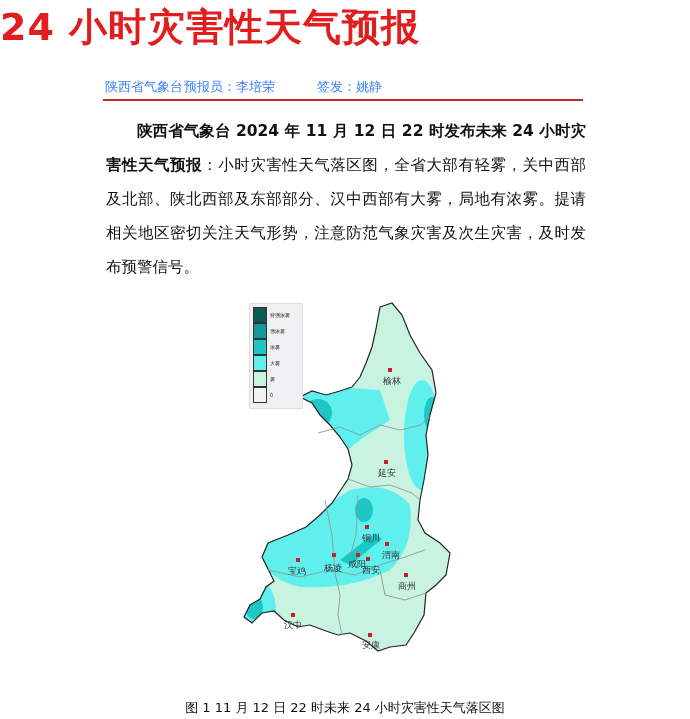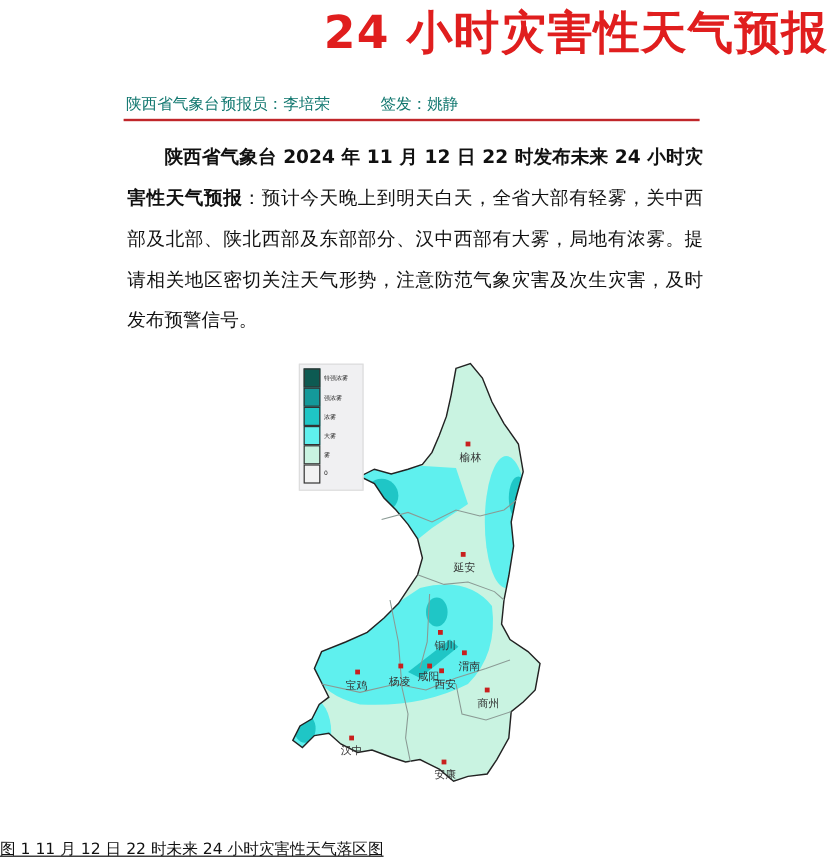--- a/index.html
+++ b/index.html
@@ -1,44 +1,44 @@
 <!DOCTYPE html>
 <html><head>
 <meta charset="utf-8">
 <style>
   html, body { margin:0; padding:0; background:#ffffff; }
   body { width:690px; height:719px; position:relative; overflow:hidden; font-family:"DejaVu Sans", "Liberation Sans", sans-serif; color:#111; }
-  .title { position:absolute; left:0; width:690px; top:2px; text-align:right; color:#e01e1e; font-size:38px; font-weight:bold; letter-spacing:1px; font-family:"DejaVu Sans", sans-serif; }
-  .meta { position:absolute; left:105px; top:76px; width:478px; height:22px; font-size:13px; color:#0f766e; white-space:nowrap; }
+  .title { position:absolute; left:0; width:690px; top:2px; text-align:left; color:#e01e1e; font-size:38px; font-weight:bold; letter-spacing:1px; font-family:"DejaVu Sans", sans-serif; }
+  .meta { position:absolute; left:105px; top:76px; width:478px; height:22px; font-size:13px; color:#3b82f6; white-space:nowrap; }
   .meta span { position:absolute; top:2px; }
   .rule { position:absolute; left:103px; top:99px; width:480px; height:2px; background:#c0262a; }
   .body-text { position:absolute; left:106px; top:114px; width:480px; font-size:15.5px; line-height:34px; text-align:justify; }
   .body-text .lead { font-weight:bold; }
   .body-text p { margin:0; text-indent:31px; }
   .map { position:absolute; left:240px; top:295px; width:230px; height:385px; }
   .legend { position:absolute; left:249px; top:303px; width:52px; height:104px; background:#f0f0f2; border:1px solid #ddd; }
   .legend .sw { position:absolute; left:3px; width:14px; height:16px; border:1px solid #333; box-sizing:border-box; }
   .legend .lb { position:absolute; left:20px; font-size:5px; color:#222; white-space:nowrap; }
-  .caption { position:absolute; left:0; width:690px; top:699px; font-size:13px; color:#111;text-decoration:underline; }
+  .caption { position:absolute; left:0; width:690px; top:699px; text-align:center; font-size:13px; color:#111; }
   .city-label { font-size:9px; fill:#333; font-family:"DejaVu Sans", sans-serif; }
 </style>
 </head>
 <body>
 
 <div class="title">24 小时灾害性天气预报</div>
 
 <div class="meta">
   <span style="left:0">陕西省气象台</span>
   <span style="left:79px">预报员：李培荣</span>
   <span style="left:212px">签发：姚静</span>
 </div>
 <div class="rule"></div>
 
 <div class="body-text">
-  <p><span class="lead">陕西省气象台 2024 年 11 月 12 日 22 时发布未来 24 小时灾害性天气预报</span><span>：预计今天晚上到明天白天，全省大部有轻雾，关中西部及北部、陕北西部及东部部分、汉中西部有大雾，局地有浓雾。提请相关地区密切关注天气形势，注意防范气象灾害及次生灾害，及时发布预警信号。</span></p>
+  <p><span class="lead">陕西省气象台 2024 年 11 月 12 日 22 时发布未来 24 小时灾害性天气预报</span><span>：小时灾害性天气落区图，全省大部有轻雾，关中西部及北部、陕北西部及东部部分、汉中西部有大雾，局地有浓雾。提请相关地区密切关注天气形势，注意防范气象灾害及次生灾害，及时发布预警信号。</span></p>
 </div>
 
 <svg class="map" viewBox="0 0 230 385" xmlns="http://www.w3.org/2000/svg">
   <defs>
     <clipPath id="prov">
       <path d="M140,12 L152,8 L162,20 L170,40 L180,58 L192,75 L196,98 L190,120 L186,140 L188,160 L184,185 L180,205 L178,225 L185,238 L200,248 L210,258 L206,280 L196,290 L186,298 L184,320 L174,338 L166,350 L150,352 L138,356 L126,346 L110,338 L98,340 L86,336 L70,330 L58,332 L44,325 L34,316 L22,318 L12,328 L4,322 L10,310 L20,304 L26,292 L34,286 L28,274 L22,262 L28,248 L48,240 L66,232 L80,220 L92,208 L100,196 L108,184 L112,170 L108,154 L100,142 L90,130 L80,120 L72,108 L60,102 L72,96 L86,100 L100,96 L112,92 L120,82 L126,68 L132,52 L136,34 Z"></path>
     </clipPath>
   </defs>
   <g clip-path="url(#prov)">
     <rect x="0" y="0" width="230" height="385" fill="#c9f3e1"></rect>

